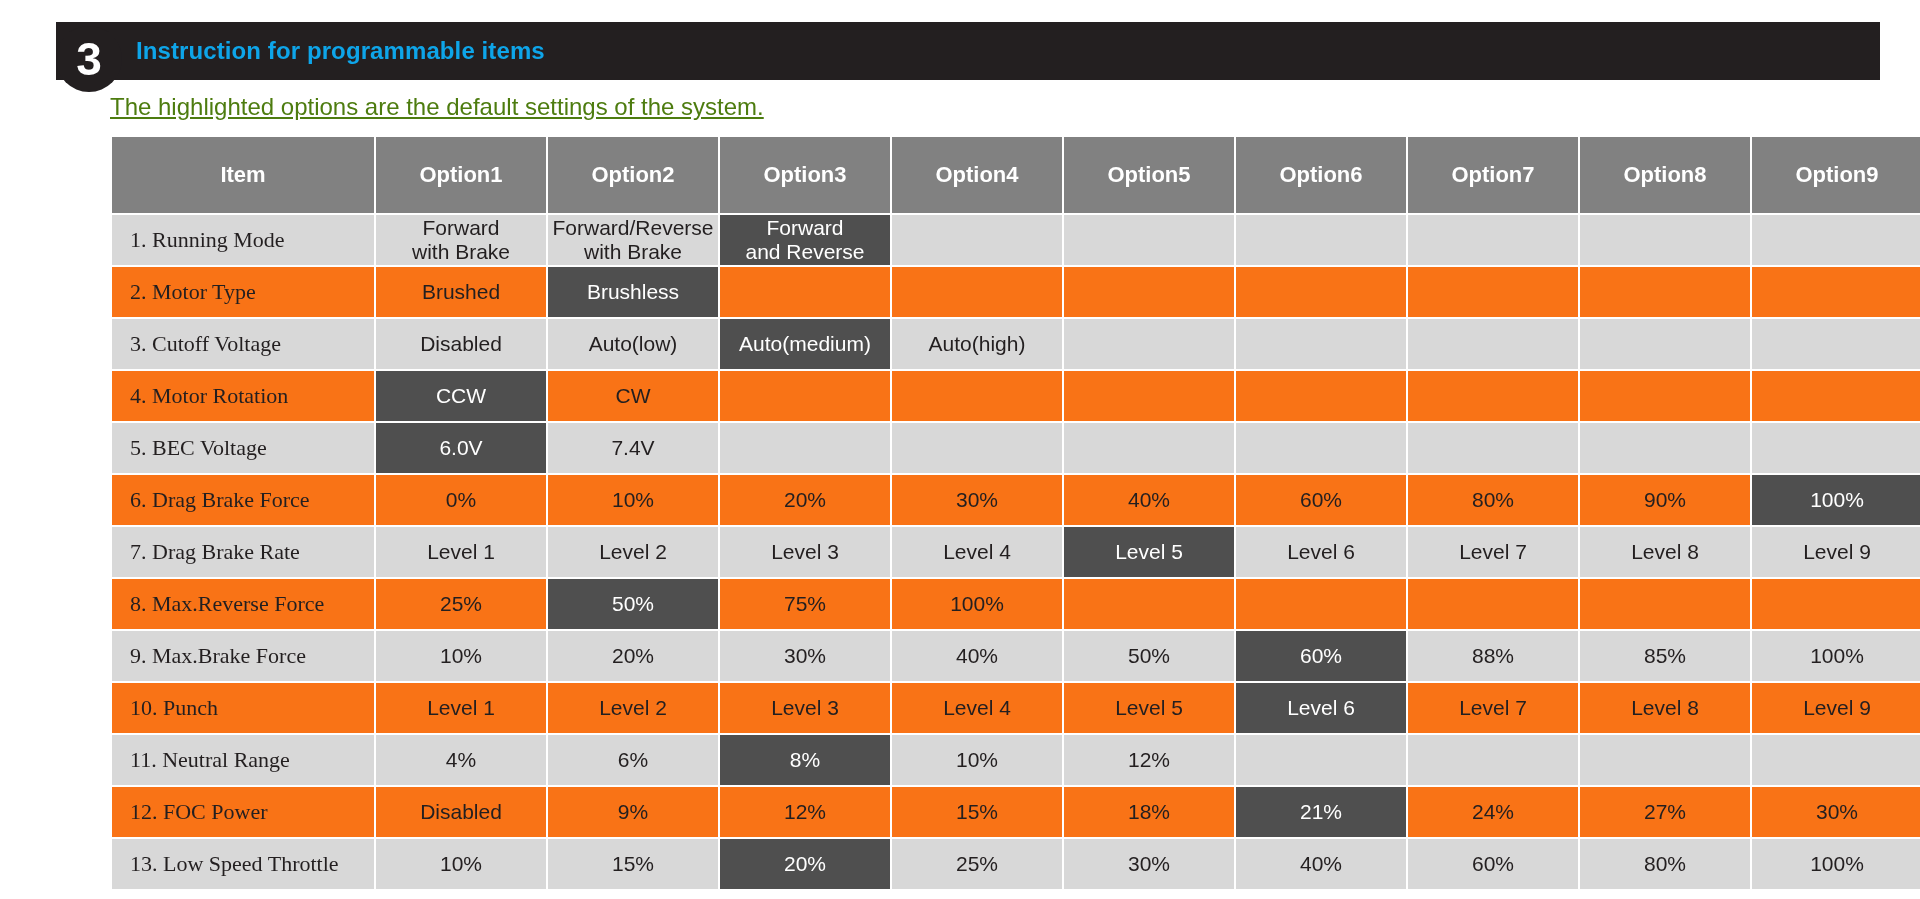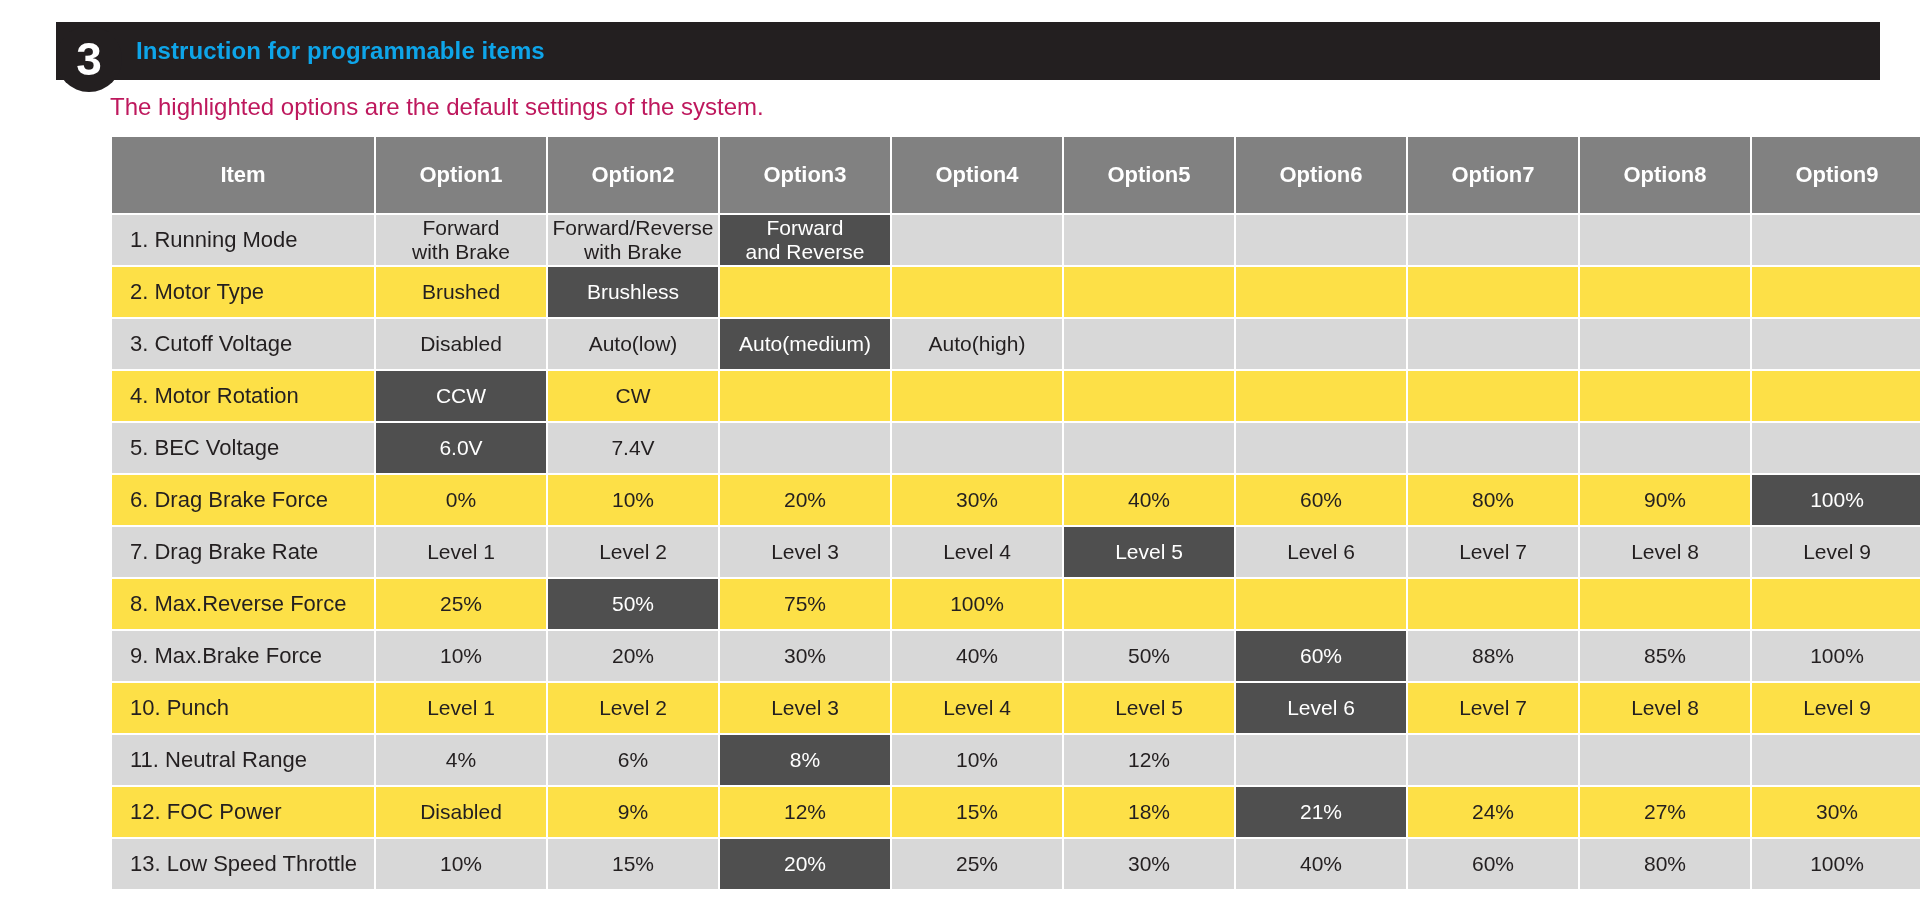--- a/index.html
+++ b/index.html
@@ -52,21 +52,22 @@
     font-weight: bold;
     display: flex;
     align-items: center;
     justify-content: center;
     line-height: 1;
   }
 
   .subtitle {
     margin: 13px 0 8px 82px;
     font-size: 24px;
-    color: #be185d;
+    color: #4d7c0f;
+    text-decoration: underline;
   }
 
   
   .table-wrap {
     margin: 14px 0 0 82px;
   }
   table.opt {
     border-collapse: separate;
     border-spacing: 2px 2px;
     width: 1790px;
@@ -88,24 +89,25 @@
     text-align: center;
     vertical-align: middle;
     padding: 0 4px;
     color: #231f20;
     line-height: 1.12;
   }
   table.opt td.item {
     text-align: left;
     padding-left: 18px;
     font-size: 22px;
+    font-family: Liberation Serif, serif;
   }
   
   tr.shade-a td { background: #d8d8d8; }
-  tr.shade-b td { background: #fde047; }
+  tr.shade-b td { background: #f97316; }
   td.sel {
     background: #4f4f4f !important;
     color: #ffffff !important;
   }
   td.blank { }
   .cell-line { display: block; text-align: center; }
 
   
   col.c-item { width: 262px; }
   col.c-opt  { width: 170px; }

